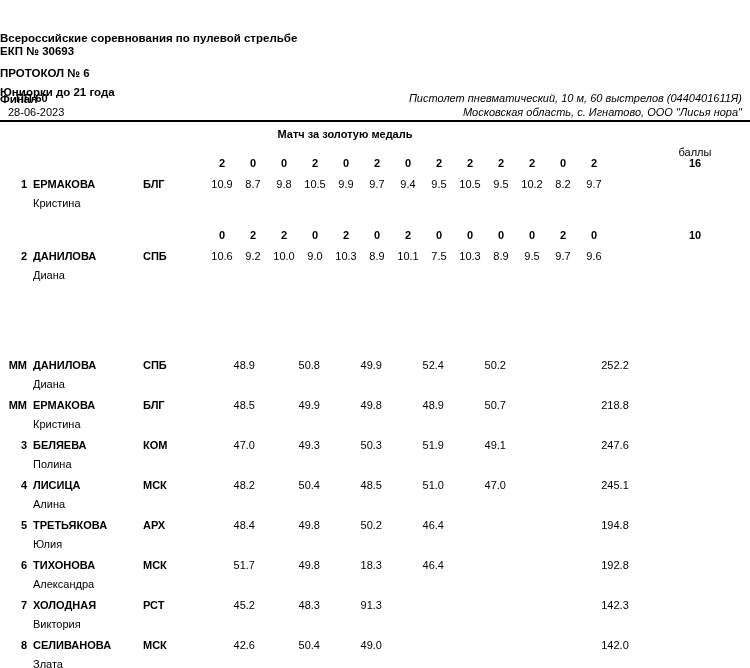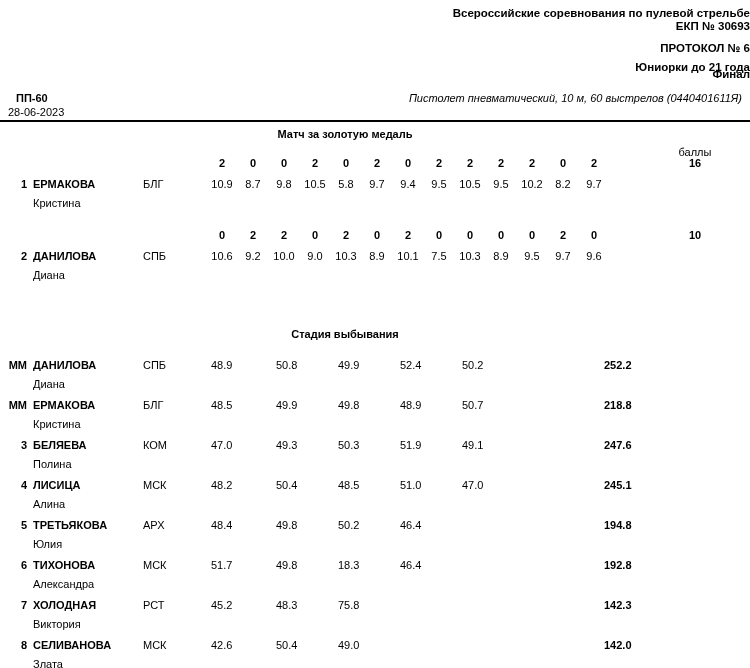--- a/index.html
+++ b/index.html
@@ -3,56 +3,57 @@
 <meta charset="utf-8">
 <style>
   html,body { margin:0; padding:0; background:#fff; }
   .page {
     position:relative; width:750px; height:668px; background:#ffffff;
     color:#000; font-family:"Liberation Sans", sans-serif; font-size:11px;
     overflow:hidden;
   }
   .abs { position:absolute; }
   .b { font-weight:bold; }
-  .ctr { width:750px; left:0; text-align:right; }
+  .ctr { width:750px; left:0; text-align:left;margin-top:25px; }
   .sec-title { width:690px; left:0; text-align:center; font-weight:bold; }
   .hdr { font-size:11.5px; }
   .right-info { right:8px; text-align:right;font-style:italic; }
   .rule { position:absolute; left:0; top:120px; width:750px; border-top:2px solid #000; }
 
   .row { position:absolute; left:0; width:750px; height:30px; }
   .rank  { position:absolute; left:0;  top:0; width:27px; text-align:right; font-weight:bold; }
   .sname { position:absolute; left:33px; top:0; font-weight:bold; }
   .fname { position:absolute; left:33px; top:19px; }
-  .reg   { position:absolute; left:143px; top:0; font-weight:normal; }
+  .reg   { position:absolute; left:143px; top:0; font-weight:bold; }
 
   .mc { position:absolute; top:0; width:40px; text-align:center; }
   .mc0{left:202px}.mc1{left:233px}.mc2{left:264px}.mc3{left:295px}.mc4{left:326px}
   .mc5{left:357px}.mc6{left:388px}.mc7{left:419px}.mc8{left:450px}.mc9{left:481px}
   .mc10{left:512px}.mc11{left:543px}.mc12{left:574px}
   .ballscol { position:absolute; top:0; left:665px; width:60px; text-align:center; }
 
-  .ec { position:absolute; top:0; width:44px; text-align:left; }
+  .ec { position:absolute; top:0; width:44px; text-align:right; }
   .ec0{left:211px}.ec1{left:276px}.ec2{left:338px}.ec3{left:400px}.ec4{left:462px}
-  .etot { position:absolute; top:0; left:604px; width:60px; text-align:left; font-weight:bold; }
+  .etot { position:absolute; top:0; left:585px; width:60px; text-align:center; font-weight:normal; }
 </style>
 </head>
 <body>
 
 <div class="page">
 
   <div class="abs ctr b hdr" style="top:7px">Всероссийские соревнования по пулевой стрельбе</div>
   <div class="abs ctr b hdr" style="top:20px">ЕКП № 30693</div>
   <div class="abs ctr b hdr" style="top:42px">ПРОТОКОЛ № 6</div>
   <div class="abs ctr b hdr" style="top:61px">Юниорки до 21 года</div>
   <div class="abs ctr b hdr" style="top:68px">Финал</div>
 
   <div class="abs b" style="left:16px; top:92px">ПП-60</div>
   <div class="abs" style="left:8px; top:106px">28-06-2023</div>
   <div class="abs right-info" style="top:92px">Пистолет пневматический, 10 м, 60 выстрелов (0440401611Я)</div>
+  <div class="abs right-info" style="top:106px">Московская область, с. Игнатово, ООО "Лисья нора"</div>
   <div class="rule"></div>
 
   <div class="abs sec-title" style="top:128px">Матч за золотую медаль</div>
   <div class="abs ballscol" style="top:146px">баллы</div>
 
   <div class="row" style="top:157px">
     <span class="mc mc0 b">2</span>
     <span class="mc mc1 b">0</span>
     <span class="mc mc2 b">0</span>
     <span class="mc mc3 b">2</span>
@@ -70,21 +71,21 @@
 
   <div class="row" style="top:178px">
     <span class="rank">1</span>
     <span class="sname">ЕРМАКОВА</span>
     <span class="fname">Кристина</span>
     <span class="reg">БЛГ</span>
     <span class="mc mc0">10.9</span>
     <span class="mc mc1">8.7</span>
     <span class="mc mc2">9.8</span>
     <span class="mc mc3">10.5</span>
-    <span class="mc mc4">5.8</span>
+    <span class="mc mc4">9.9</span>
     <span class="mc mc5">9.7</span>
     <span class="mc mc6">9.4</span>
     <span class="mc mc7">9.5</span>
     <span class="mc mc8">10.5</span>
     <span class="mc mc9">9.5</span>
     <span class="mc mc10">10.2</span>
     <span class="mc mc11">8.2</span>
     <span class="mc mc12">9.7</span>
   </div>
 
@@ -118,21 +119,20 @@
     <span class="mc mc5">8.9</span>
     <span class="mc mc6">10.1</span>
     <span class="mc mc7">7.5</span>
     <span class="mc mc8">10.3</span>
     <span class="mc mc9">8.9</span>
     <span class="mc mc10">9.5</span>
     <span class="mc mc11">9.7</span>
     <span class="mc mc12">9.6</span>
   </div>
 
-  <div class="abs sec-title" style="top:328px">Стадия выбывания</div>
 
   <div class="row" style="top:359px">
     <span class="rank">ММ</span>
     <span class="sname">ДАНИЛОВА</span>
     <span class="fname">Диана</span>
     <span class="reg">СПБ</span>
     <span class="ec ec0">48.9</span>
     <span class="ec ec1">50.8</span>
     <span class="ec ec2">49.9</span>
     <span class="ec ec3">52.4</span>
@@ -205,21 +205,21 @@
     <span class="etot">192.8</span>
   </div>
 
   <div class="row" style="top:599px">
     <span class="rank">7</span>
     <span class="sname">ХОЛОДНАЯ</span>
     <span class="fname">Виктория</span>
     <span class="reg">РСТ</span>
     <span class="ec ec0">45.2</span>
     <span class="ec ec1">48.3</span>
-    <span class="ec ec2">75.8</span>
+    <span class="ec ec2">91.3</span>
     <span class="ec ec3"></span>
     <span class="ec ec4"></span>
     <span class="etot">142.3</span>
   </div>
 
   <div class="row" style="top:639px">
     <span class="rank">8</span>
     <span class="sname">СЕЛИВАНОВА</span>
     <span class="fname">Злата</span>
     <span class="reg">МСК</span>

